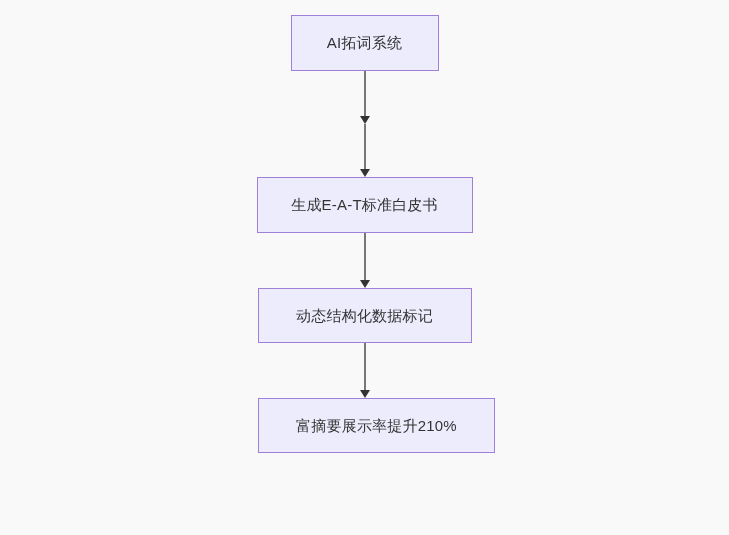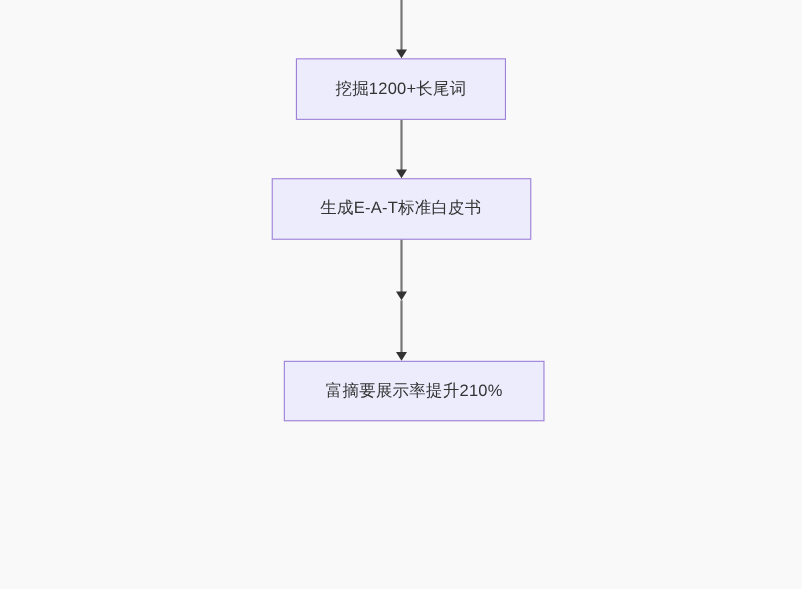--- a/index.html
+++ b/index.html
@@ -65,56 +65,59 @@
     border-right: 5px solid transparent;
     border-top: 8px solid #333333;
     margin-top: -1px;
   }
 
   
   #node-0 { width: 148px; height: 56px; margin-top: 15px; }
   #conn-0 { height: 53px; }
   #node-1 { width: 191px; height: 56px; }
   #conn-1 { height: 53px; }
-  #node-2 { width: 236px; height: 56px; }
+  #node-2 { width: 216px; height: 56px; }
   #conn-2 { height: 55px; }
   #node-3 { width: 214px; height: 55px; }
   #conn-3 { height: 55px; }
   #node-4 { width: 237px; height: 55px; margin-left: 24px; }
 </style>
 </head>
 <body>
 
 <div id="flowchart">
   <div class="flow-column">
 
+    <div class="node" id="node-0">
+      <span class="node-label">AI拓词系统</span>
+    </div>
 
     <div class="connector" id="conn-0">
       <div class="stem"></div>
       <div class="head"></div>
     </div>
 
-    <div class="node" id="node-1">
-      <span class="node-label">挖掘1200+长尾词</span>
-    </div>
 
     <div class="connector" id="conn-1">
       <div class="stem"></div>
       <div class="head"></div>
     </div>
 
     <div class="node" id="node-2">
       <span class="node-label">生成E-A-T标准白皮书</span>
     </div>
 
     <div class="connector" id="conn-2">
       <div class="stem"></div>
       <div class="head"></div>
     </div>
 
+    <div class="node" id="node-3">
+      <span class="node-label">动态结构化数据标记</span>
+    </div>
 
     <div class="connector" id="conn-3">
       <div class="stem"></div>
       <div class="head"></div>
     </div>
 
     <div class="node" id="node-4">
       <span class="node-label">富摘要展示率提升210%</span>
     </div>
 

